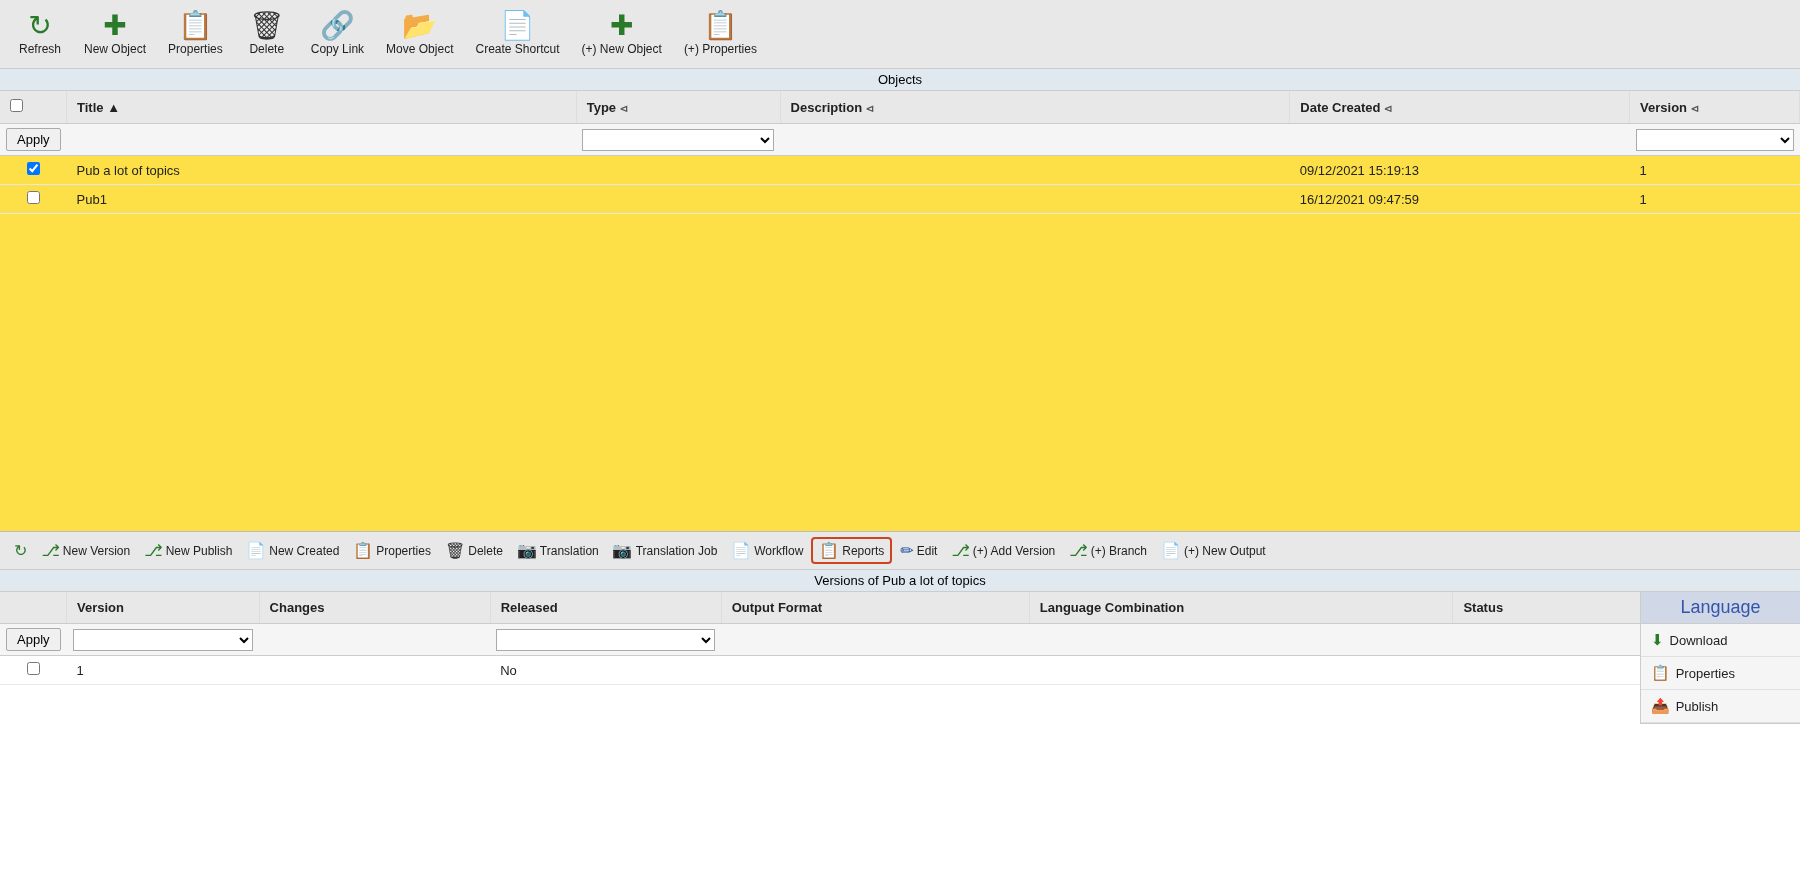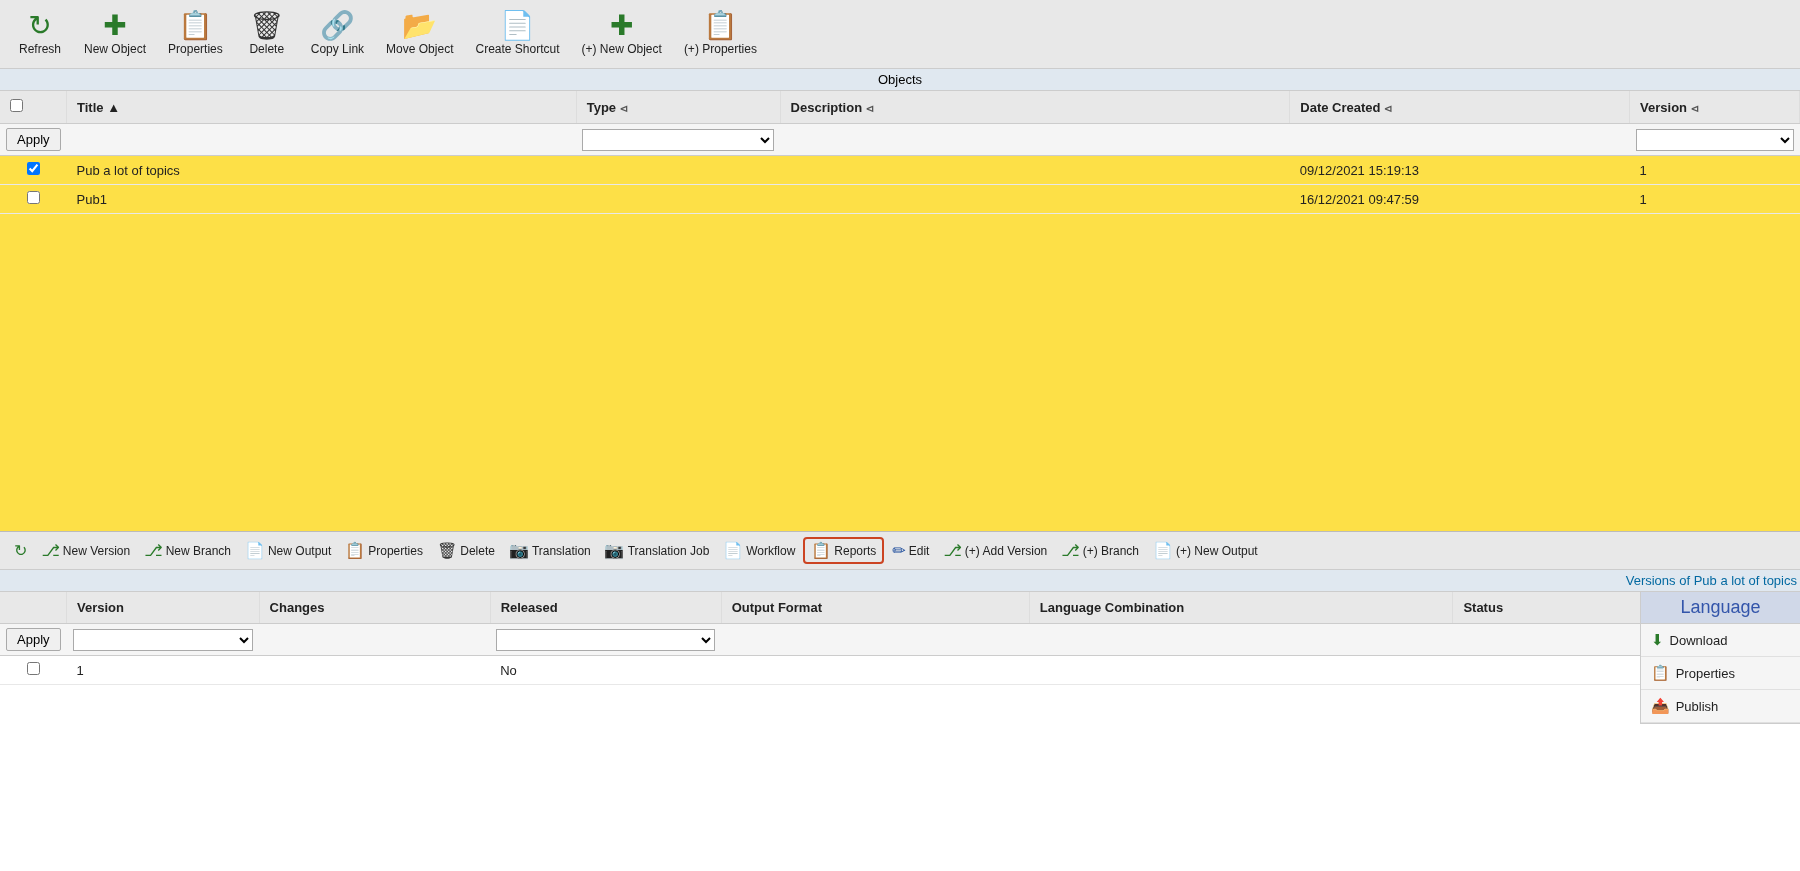--- a/index.html
+++ b/index.html
@@ -113,23 +113,23 @@
     .tb-btn .tb-icon { font-size: 16px; }
     .tb-btn.reports-highlighted {
       border: 2px solid #cc4422;
       border-radius: 4px;
       padding: 2px 6px;
     }
 
     
     .versions-label {
       background: #e0e8f0;
-      text-align: right;
+      text-align: center;
       padding: 3px;
-      color: #0369a1;
+      color: #000000;
       font-size: 13px;
       border-bottom: 1px solid #ccc;
     }
     .lower-table-wrap { flex: 1; overflow: auto; background: #fff; position: relative; }
 
     
     .context-menu {
       position: absolute;
       right: 0;
       top: 0;
@@ -285,25 +285,25 @@
   <div class="bottom-toolbar">
     <button class="tb-btn">
       <span class="tb-icon icon-green">↻</span>
     </button>
     <button class="tb-btn">
       <span class="tb-icon icon-green">⎇</span>
       <span>New Version</span>
     </button>
     <button class="tb-btn">
       <span class="tb-icon icon-green">⎇</span>
-      <span>New Branch</span>
+      <span>New Publish</span>
     </button>
     <button class="tb-btn">
       <span class="tb-icon icon-blue">📄</span>
-      <span>New Output</span>
+      <span>New Created</span>
     </button>
     <button class="tb-btn">
       <span class="tb-icon icon-dark">📋</span>
       <span>Properties</span>
     </button>
     <button class="tb-btn">
       <span class="tb-icon icon-dark">🗑</span>
       <span>Delete</span>
     </button>
     <button class="tb-btn">

